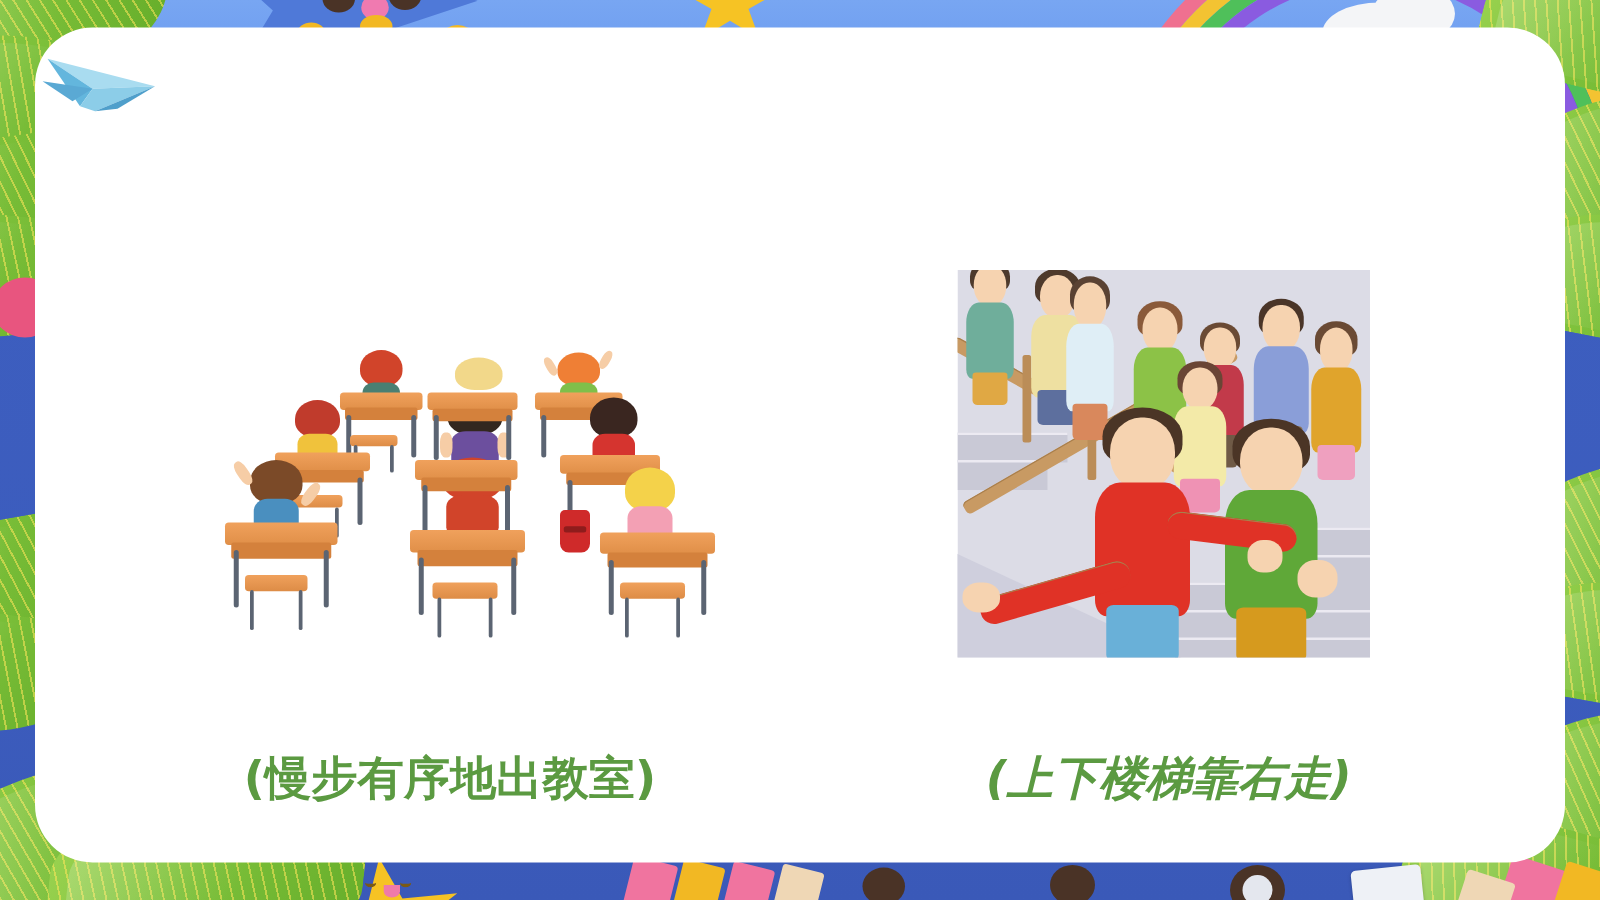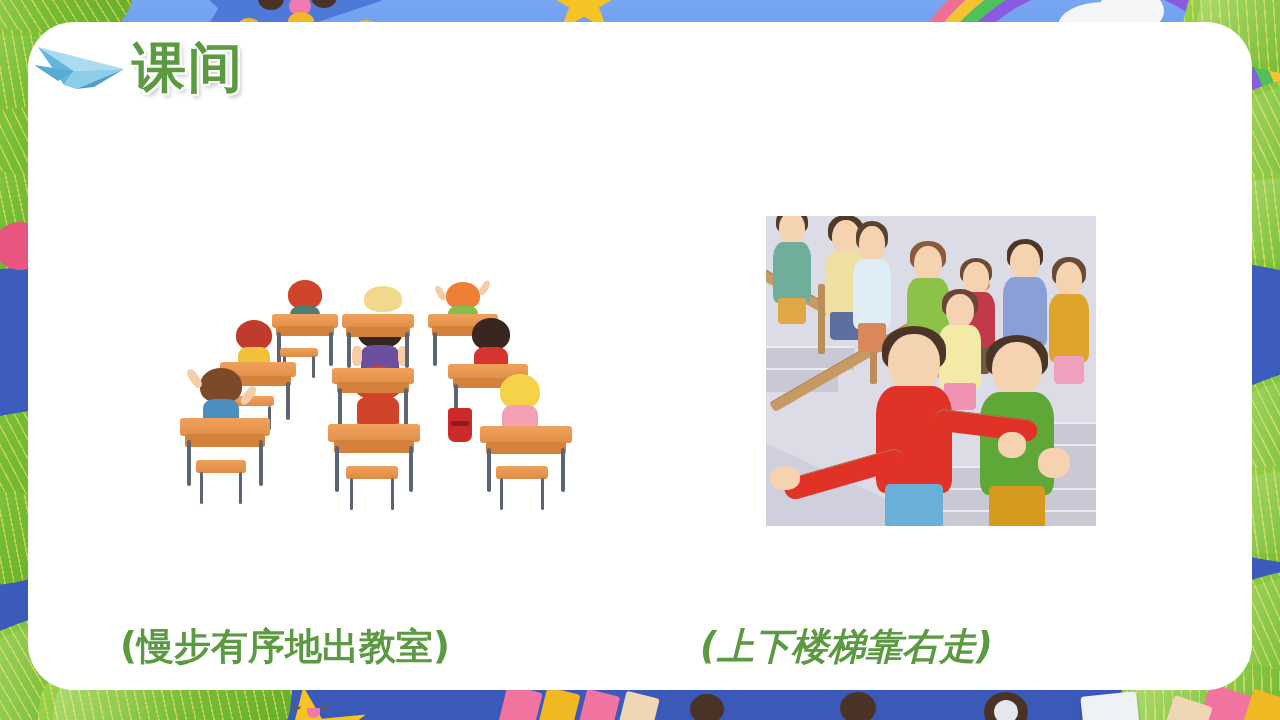--- a/index.html
+++ b/index.html
@@ -53,21 +53,21 @@
     font-family:"DejaVu Sans","Liberation Sans",sans-serif;
     font-size:54px;font-weight:700;color:#5b9a41;letter-spacing:2px;line-height:1;
     text-shadow:
       2px 0 0 #ffffff,-2px 0 0 #ffffff,0 2px 0 #ffffff,0 -2px 0 #ffffff,
       2px 2px 0 #ffffff,-2px 2px 0 #ffffff,2px -2px 0 #ffffff,-2px -2px 0 #ffffff,
       3px 4px 4px rgba(120,120,120,.45);
   }
 
   .caption{
     font-family:"DejaVu Sans","Liberation Sans",sans-serif;
-    font-size:37px;font-weight:700;color:#5b9a41;white-space:nowrap;margin-top:24px;
+    font-size:37px;font-weight:700;color:#5b9a41;text-align:center;white-space:nowrap;
   }
   .cap-left{position:absolute;left:120px;top:598px;width:480px;}
   .cap-right{position:absolute;left:700px;top:598px;width:470px;font-style:italic;}
 
   
   .classroom{position:absolute;left:180px;top:278px;width:400px;height:232px;}
   .desk{position:absolute;}
   .desk .top{position:absolute;left:0;top:0;width:100%;height:26%;
     background:linear-gradient(180deg,#f0a15c 0%,#e08f48 100%);border-radius:3px;}
   .desk .front{position:absolute;left:6%;top:24%;width:88%;height:18%;
@@ -168,21 +168,20 @@
   <div class="title-row">
     <div class="plane">
       <svg width="92" height="62" viewBox="0 0 92 62" xmlns="http://www.w3.org/2000/svg">
         <polygon points="4,10 90,32 40,34" fill="#a9dcf0"></polygon>
         <polygon points="4,10 40,34 30,48" fill="#63b6dd"></polygon>
         <polygon points="30,48 40,34 90,32 42,52" fill="#8ccde8"></polygon>
         <polygon points="0,28 40,34 24,44" fill="#5aa9d4"></polygon>
         <polygon points="42,52 90,32 60,50" fill="#4f9fcb"></polygon>
       </svg>
     </div>
-    <div class="title">课间</div>
   </div>
 
   <div class="classroom">
 
     <div class="kid" style="left:108px;top:2px;width:34px;height:52px;">
       <div class="hair" style="background:#d1442a;"></div>
       <div class="body" style="background:#4a7f72;"></div>
     </div>
     <div class="desk" style="left:92px;top:36px;width:66px;height:52px;">
       <div class="top"></div>

